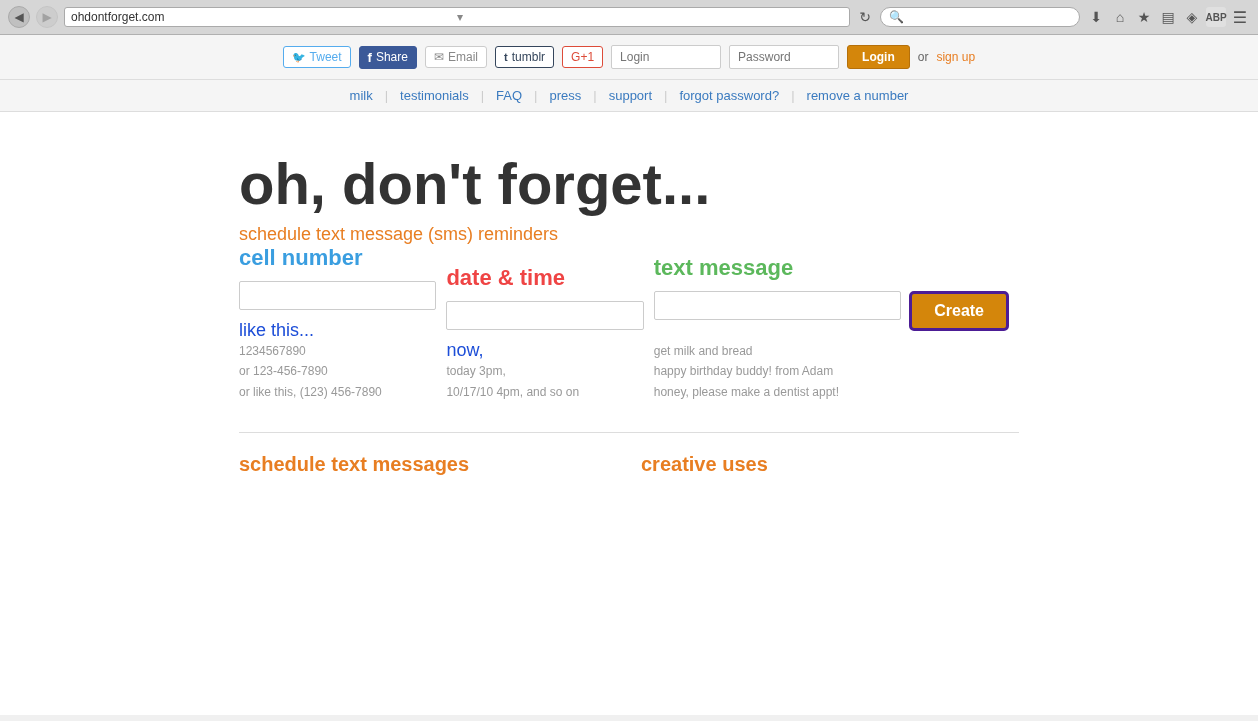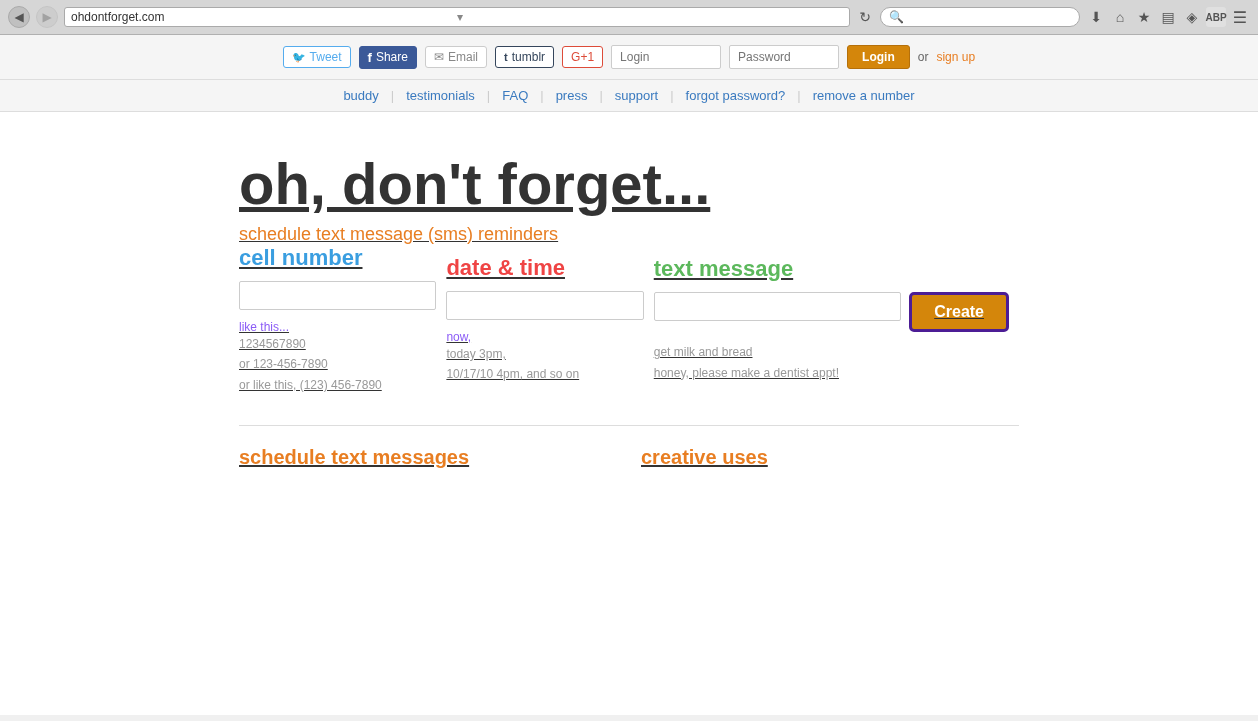--- a/index.html
+++ b/index.html
@@ -32,38 +32,38 @@
     .login-btn { padding: 4px 14px; background: #d4860b; color: white; border: 1px solid #b5700a; border-radius: 3px; font-size: 12px; cursor: pointer; font-weight: bold; }
     .or-text { font-size: 12px; color: #666; }
     .signup-link { color: #e87e22; font-size: 12px; text-decoration: none; }
 
     
     .nav-bar { background: #f5f5f5; border-bottom: 1px solid #ddd; padding: 8px 0; display: flex; justify-content: center; align-items: center; gap: 0; }
     .nav-link { color: #3a7abf; font-size: 13px; text-decoration: none; padding: 0 12px; cursor: pointer; }
     .nav-separator { color: #ccc; font-size: 13px; }
 
     
-    .main-content { max-width: 820px; margin: 0 auto; padding: 40px 20px 20px; text-decoration: underline; }
+    .main-content { max-width: 820px; margin: 0 auto; padding: 40px 20px 20px; }
 
     .main-title { font-size: 58px; font-weight: 900; color: #333; font-family: 'Arial Black', Arial, sans-serif; line-height: 1.1; margin-bottom: 8px; }
     .main-subtitle { color: #e87e22; font-size: 18px; }
 
-    .form-section { display: flex; gap: 0; align-items: center; }
+    .form-section { display: flex; gap: 0; align-items: flex-end; }
     .form-col { flex: 1; padding-right: 10px; }
     .form-col-wide { flex: 1.8; padding-right: 10px; }
 
     .field-label { font-size: 22px; font-weight: bold; margin-bottom: 10px; }
     .field-label.blue { color: #3a9ee0; }
     .field-label.purple { color: #ef4444; }
     .field-label.green { color: #5cb85c; }
 
     .field-input { width: 100%; padding: 6px 8px; border: 1px solid #ccc; border-radius: 2px; font-size: 13px; }
     .create-btn { padding: 8px 22px; background: #d4860b; color: white; border: 3px solid #4c1d95; border-radius: 5px; font-size: 16px; cursor: pointer; font-weight: bold; margin-left: 8px; margin-top: 27px; }
 
-    .hint-label { color: #8b5cf6; font-size: 12px; }
+    .hint-label { color: #1d4ed8; font-size: 18px; }
     .hint-item { color: #999; font-size: 12px; line-height: 1.7; }
 
     .footer-divider { border: none; border-top: 1px solid #ddd; margin: 30px 0 20px; }
     .footer-section { display: flex; gap: 24px; }
     .footer-col { flex: 1; }
     .footer-col-title { color: #e87e22; font-size: 20px; font-weight: bold; margin-bottom: 8px; }
   </style>
 </head>
 <body>
 
@@ -112,21 +112,21 @@
       <span>G+1</span>
     </button>
     <input class="login-input" placeholder="Login" style="">
     <input class="login-input" type="password" placeholder="Password" style="">
     <button class="login-btn">Login</button>
     <span class="or-text">or</span>
     <a class="signup-link" href="#">sign up</a>
   </div>
 
   <div class="nav-bar">
-    <a class="nav-link" href="#">buddy</a>
+    <a class="nav-link" href="#">milk</a>
     <span class="nav-separator">|</span>
     <a class="nav-link" href="#">testimonials</a>
     <span class="nav-separator">|</span>
     <a class="nav-link" href="#">FAQ</a>
     <span class="nav-separator">|</span>
     <a class="nav-link" href="#">press</a>
     <span class="nav-separator">|</span>
     <a class="nav-link" href="#">support</a>
     <span class="nav-separator">|</span>
     <a class="nav-link" href="#">forgot password?</a>
@@ -162,20 +162,21 @@
       </div>
 
       <div class="form-col-wide">
         <div class="field-label green">text message</div>
         <div style="display:flex; align-items:flex-start;">
           <input class="field-input" type="text" style="flex: 1 1 0%;">
           <button class="create-btn" style="margin-top:0; white-space:nowrap;">Create</button>
         </div>
         <div style="margin-top: 10px;">
           <div class="hint-item">get milk and bread</div>
+          <div class="hint-item">happy birthday buddy! from Adam</div>
           <div class="hint-item">honey, please make a dentist appt!</div>
         </div>
       </div>
     </div>
 
     <hr class="footer-divider">
 
     <div class="footer-section">
       <div class="footer-col">
         <div class="footer-col-title">schedule text messages</div>

